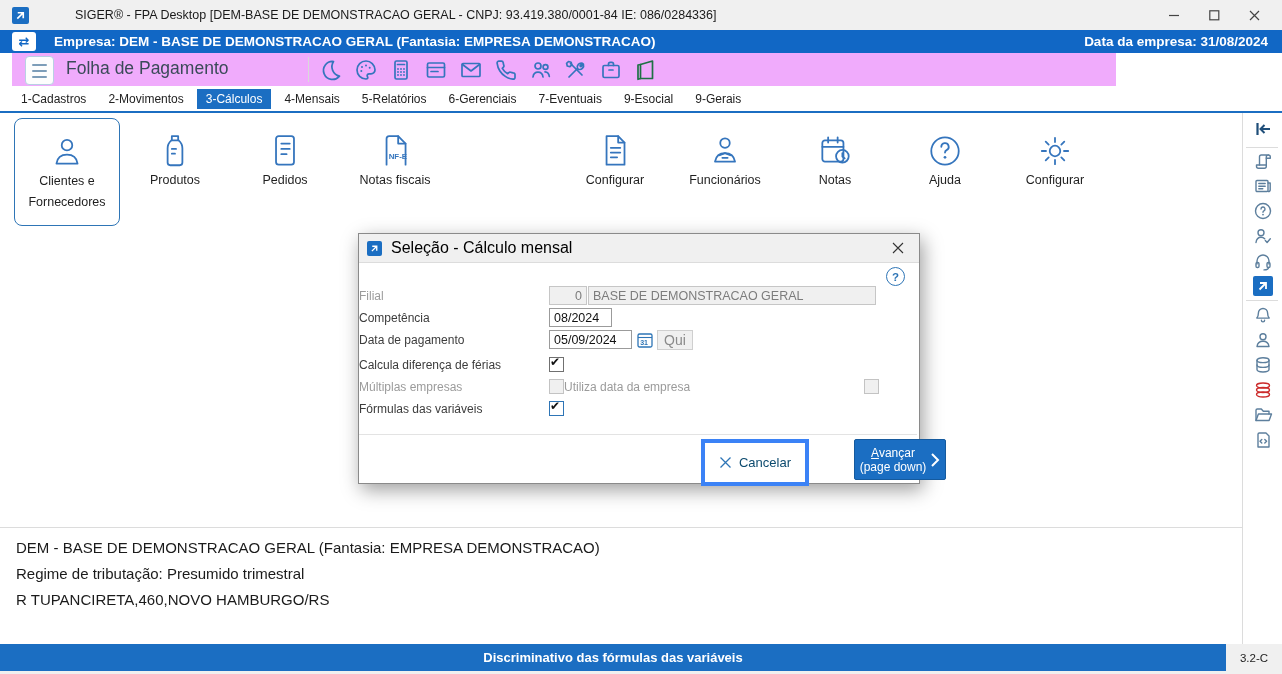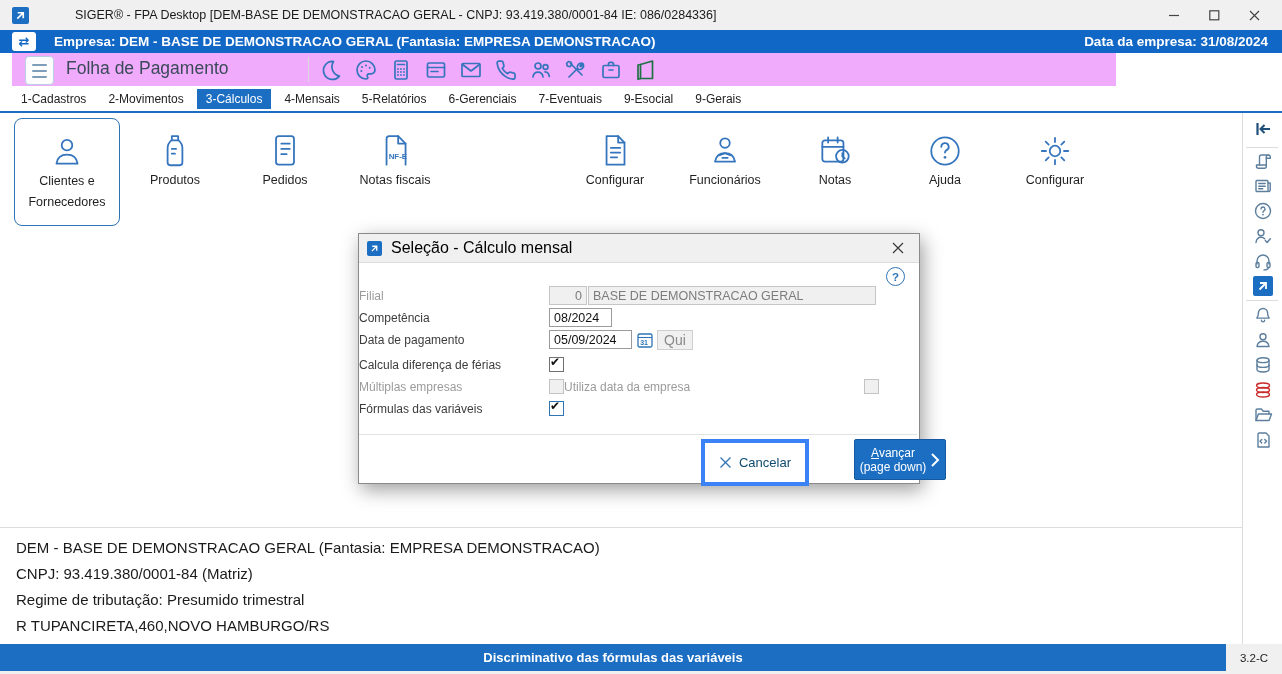--- a/index.html
+++ b/index.html
@@ -469,21 +469,20 @@
         <span class="l2">(page down)</span>
       </span>
       <svg width="10" height="16" viewBox="0 0 10 16">
           <path d="M2 2l6 6-6 6" stroke="#fff" stroke-width="2" fill="none"></path>
         </svg>
     </div>
   </div>
 
   <div class="abs info">
     <div>DEM - BASE DE DEMONSTRACAO GERAL (Fantasia: EMPRESA DEMONSTRACAO)</div>
-    <div>CNPJ: 93.419.380/0001-84 (Matriz)</div>
     <div>Regime de tributação: Presumido trimestral</div>
     <div>R TUPANCIRETA,460,NOVO HAMBURGO/RS</div>
   </div>
 
   <div class="abs statusbar">
     <span>Discriminativo das fórmulas das variáveis</span>
   </div>
   <div class="abs verbox">3.2-C</div>
   <div class="abs bottomstrip"></div>
 

